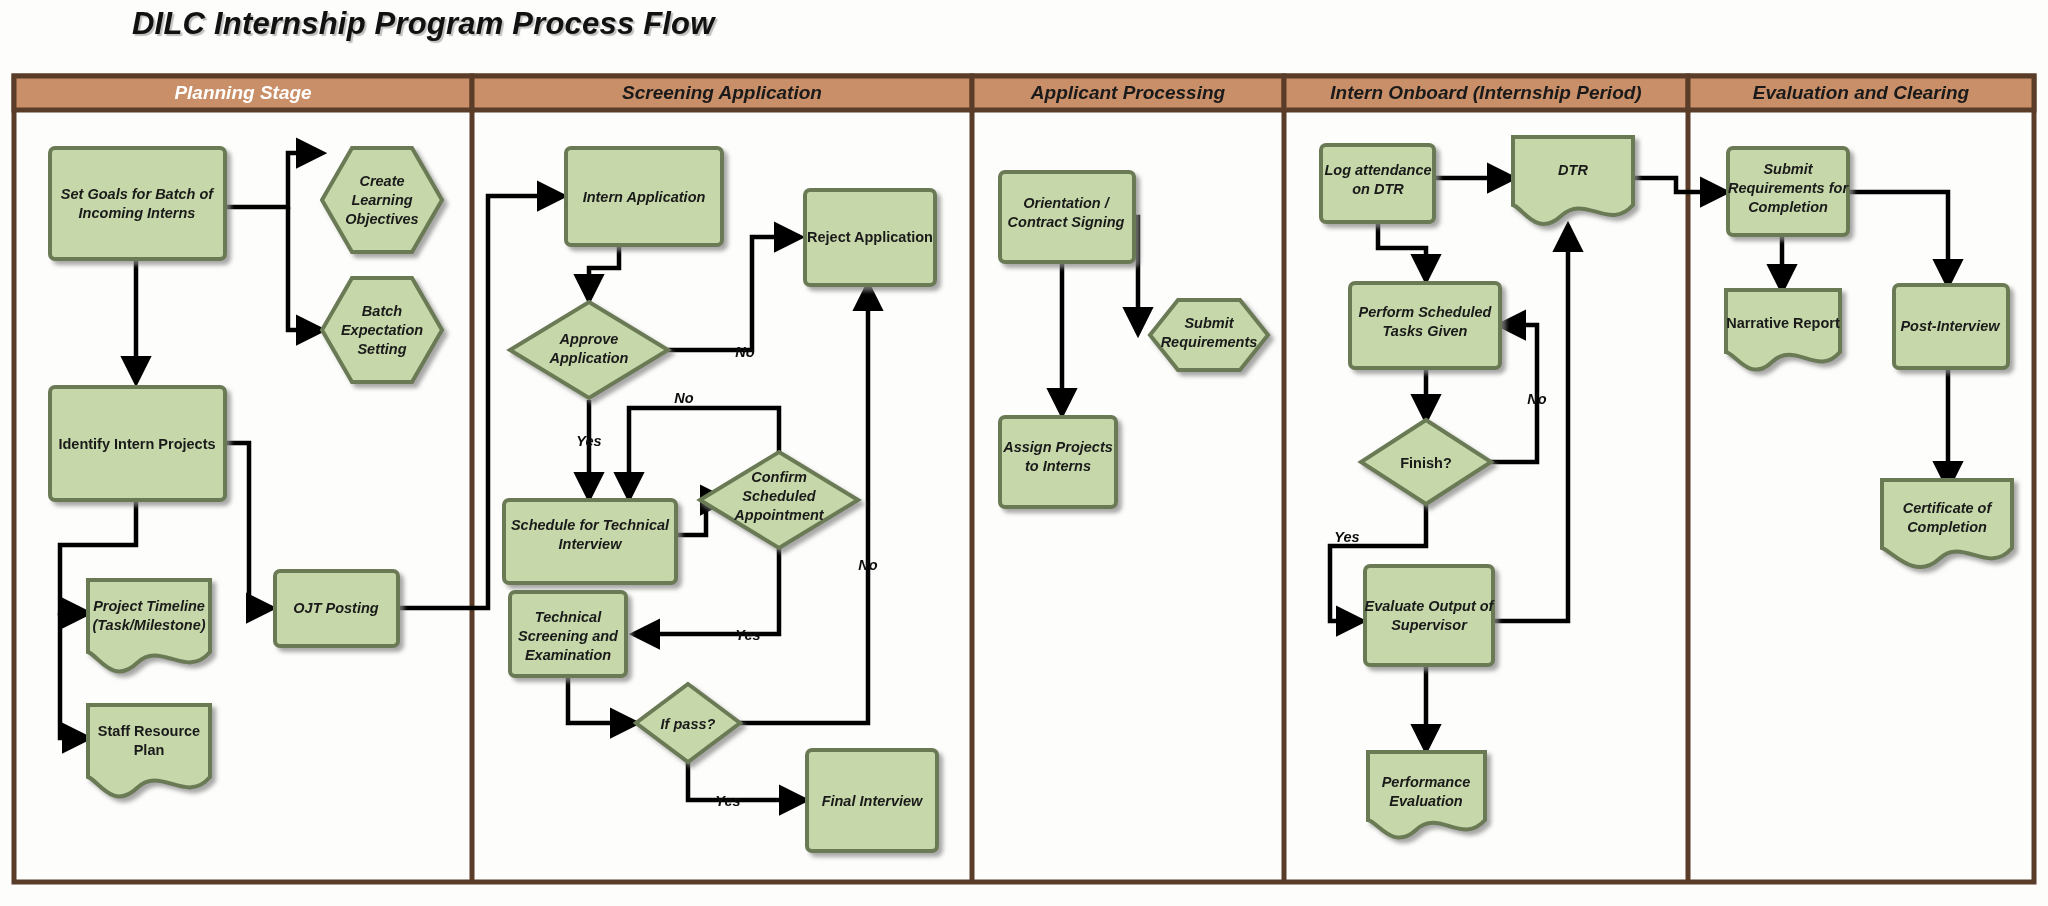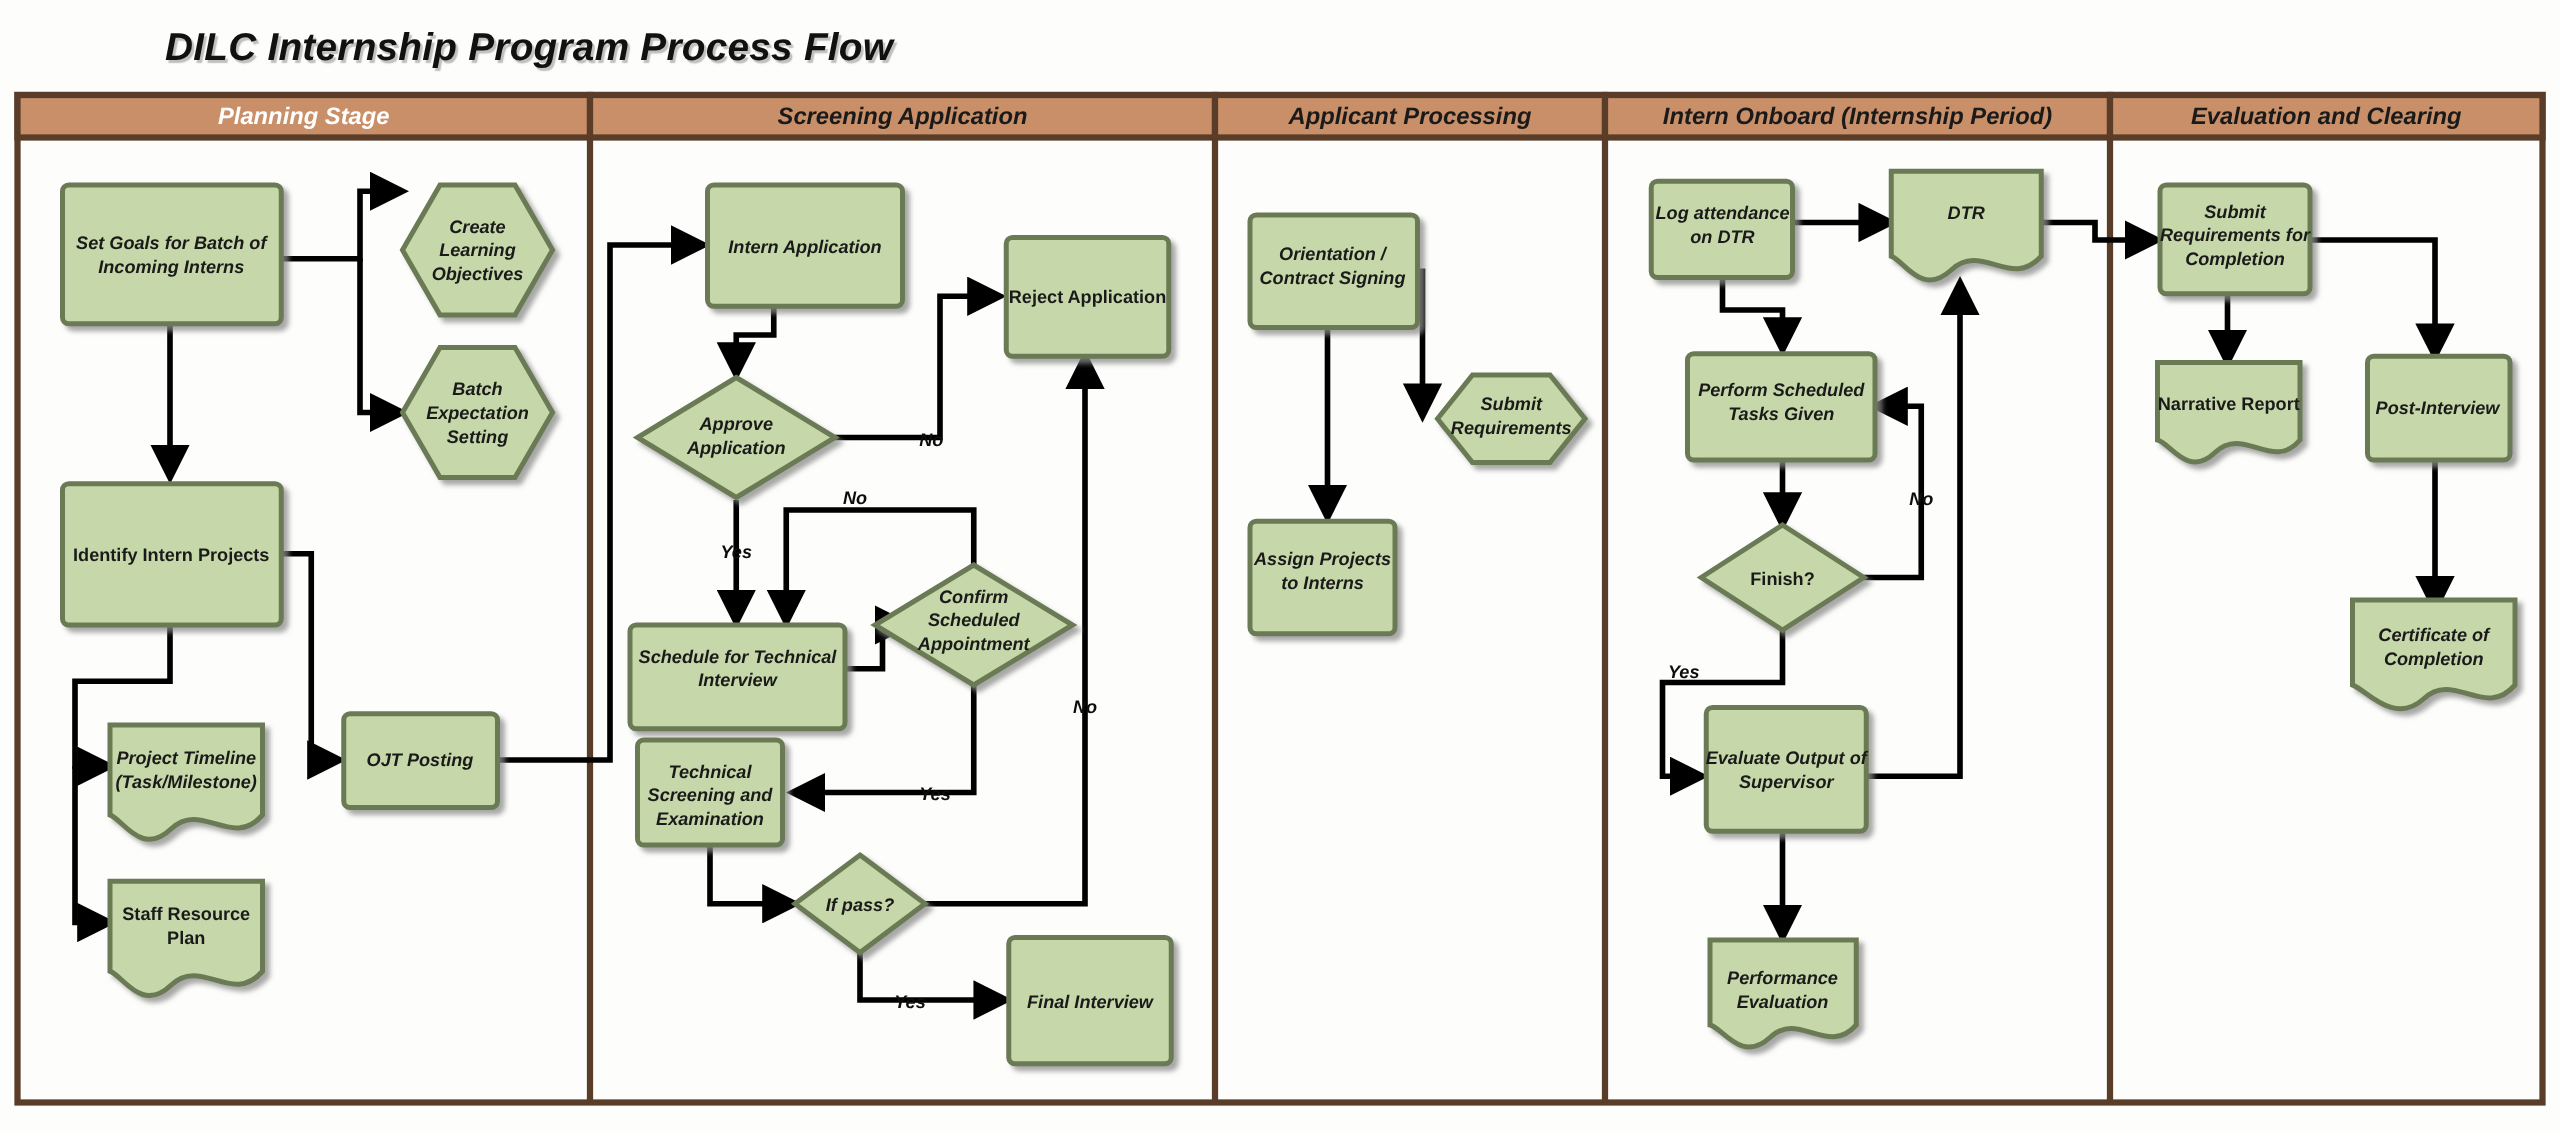--- a/index.html
+++ b/index.html
@@ -11,21 +11,21 @@
   #page {
     position: relative;
     width: 2048px;
     height: 906px;
     background: #fdfdfb;
     overflow: hidden;
   }
   #diagram-title {
     position: absolute;
     left: 132px;
-    top: 20px;
+    top: 6px;
     font-size: 31px;
     font-weight: bold;
     font-style: italic;
     color: #111111;
     letter-spacing: 0.2px;
     text-shadow: 2px 2px 1px rgba(140,140,140,0.55);
     white-space: nowrap;
   }
   svg#flow {
     position: absolute;

